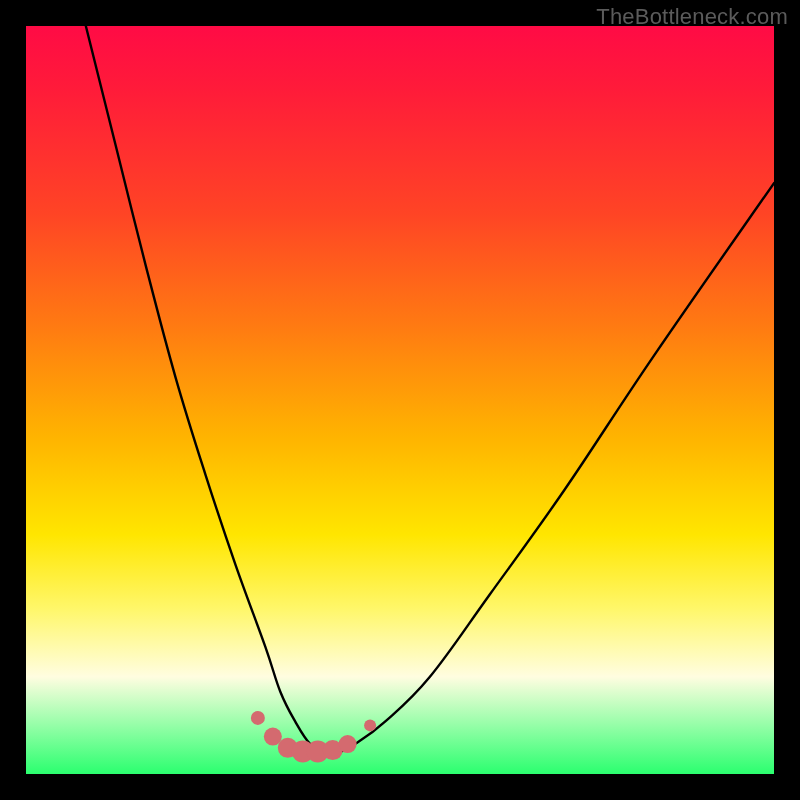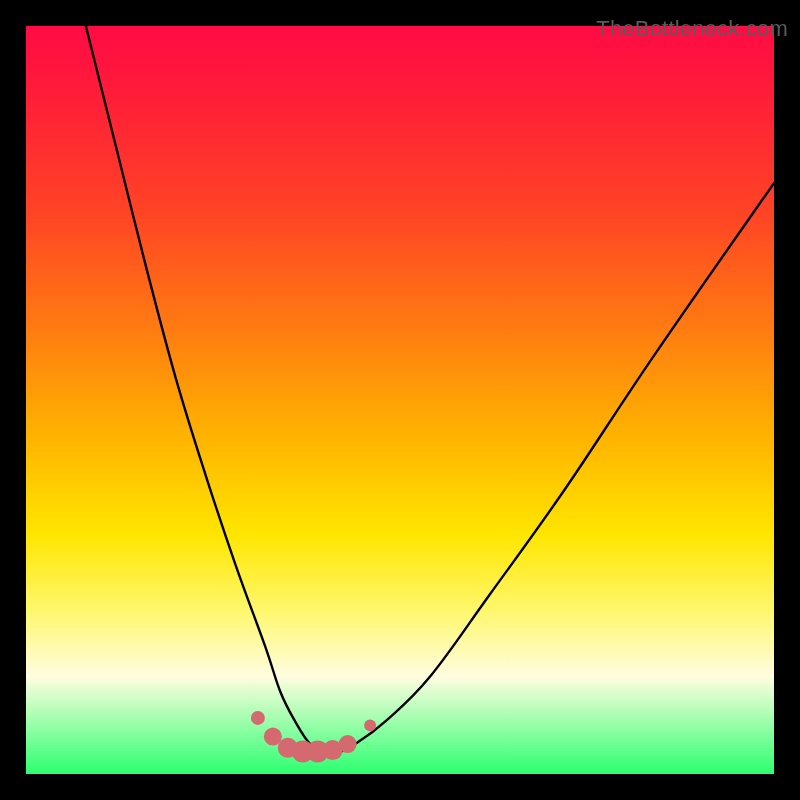--- a/index.html
+++ b/index.html
@@ -31,21 +31,20 @@
   }
   .watermark {
     position: absolute;
     top: 4px;
     right: 12px;
     color: #5b5b5b;
     font-size: 22px;
     font-weight: 500;
     letter-spacing: 0.2px;
     user-select: none;
-    margin-top: 12px;
   }
   svg.curve {
     position: absolute;
     left: 0;
     top: 0;
     width: 748px;
     height: 748px;
     pointer-events: none;
   }
 </style>

